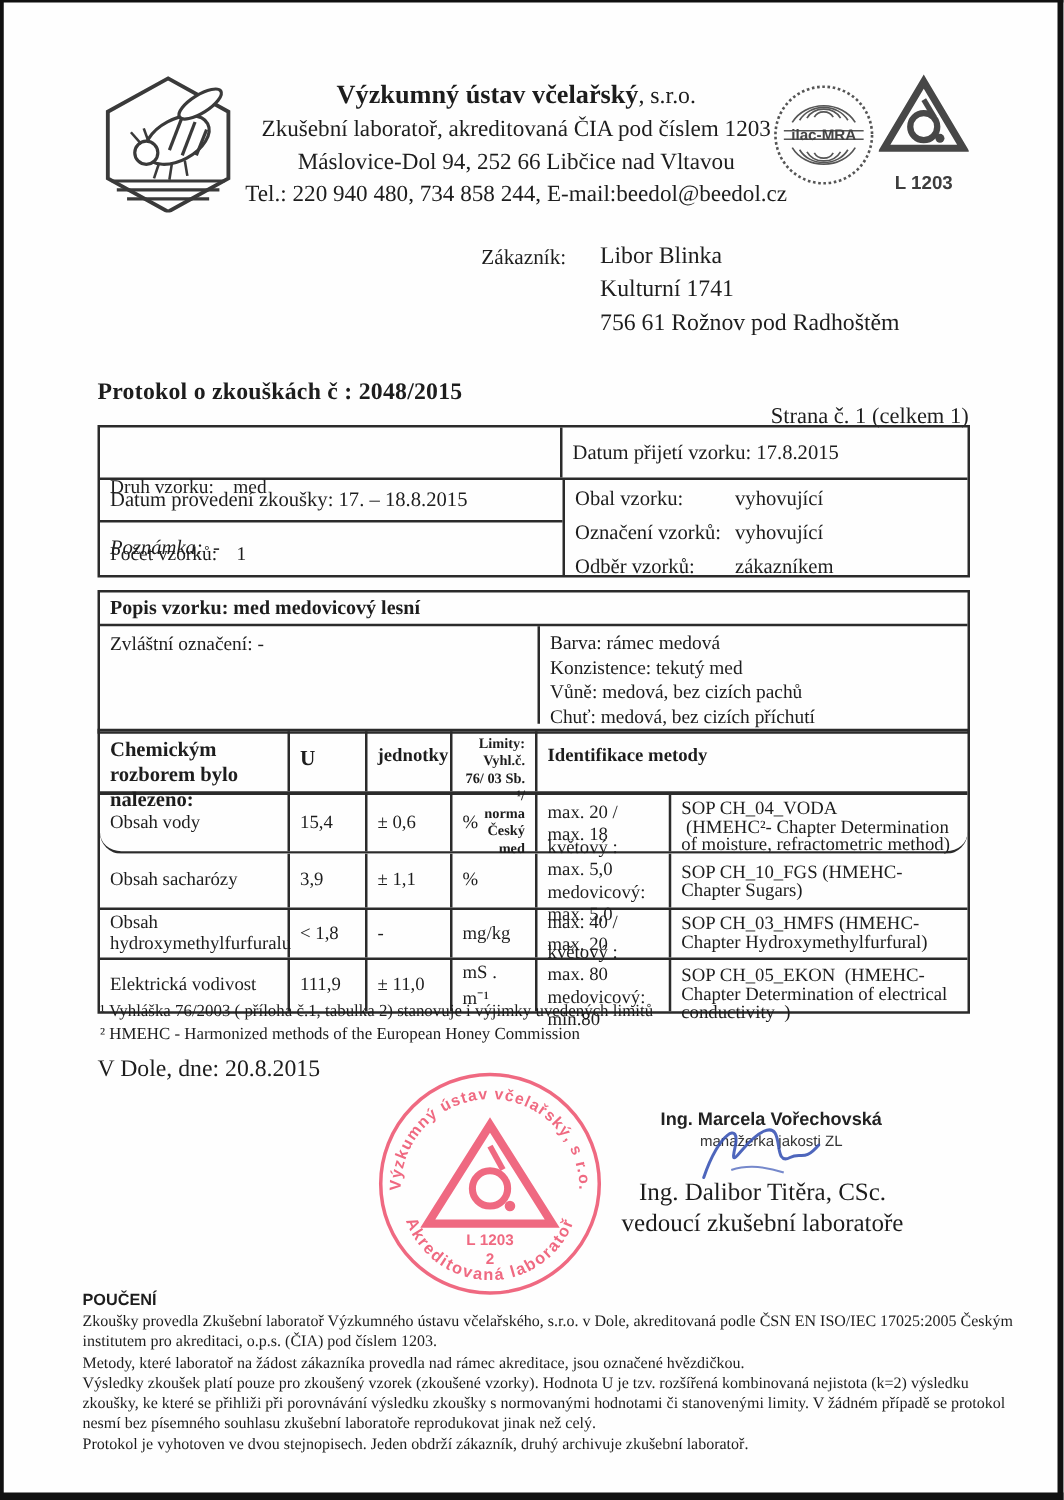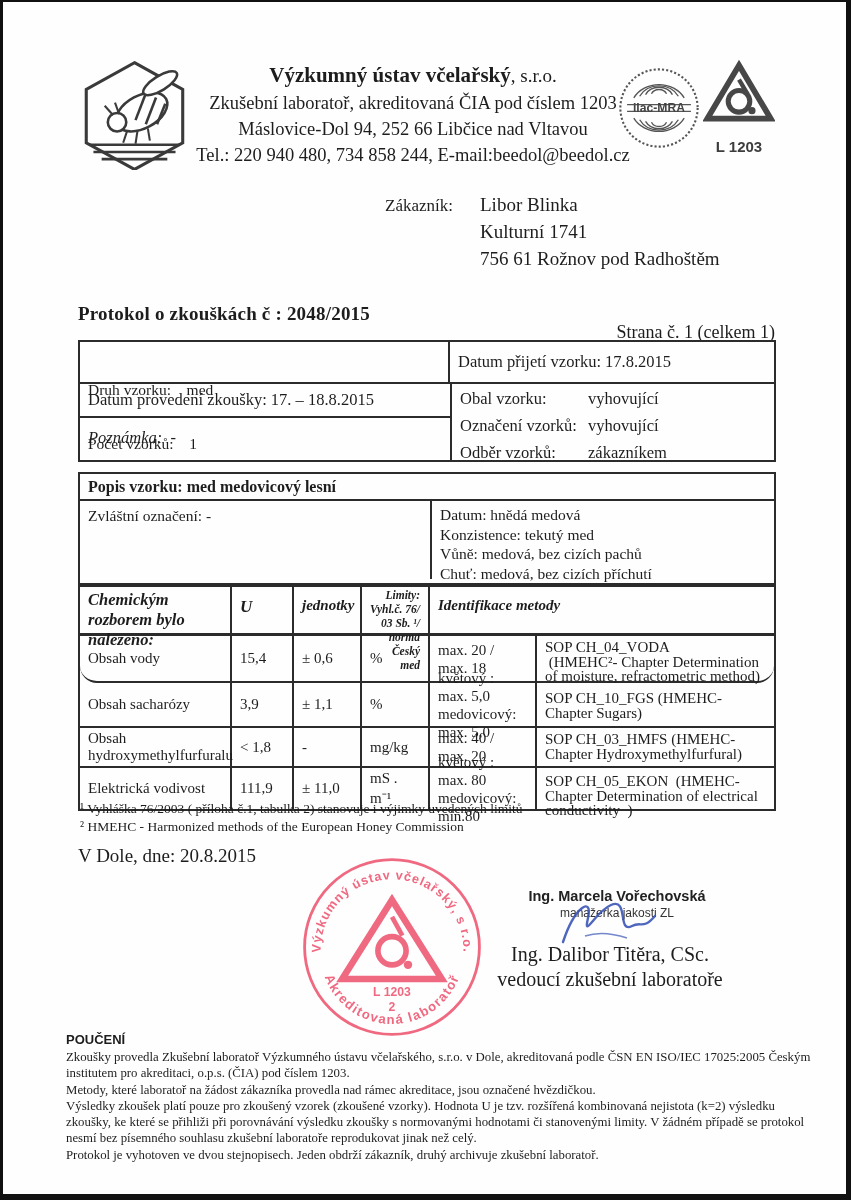--- a/index.html
+++ b/index.html
@@ -46,21 +46,21 @@
   .st-lines { line-height:19.5px; font-size:15.5px; padding-top:4px; }
   
   .res-t { left:78px; top:583px; width:694px; }
   .r-row { display:flex; }
   .c1 { width:152px; flex:none; }
   .c2 { width:62px; flex:none; }
   .c3 { width:68px; flex:none; }
   .c4 { width:68px; flex:none; }
   .c5 { width:107px; flex:none; }
   .c6 { flex:1; }
-  .r-head { height:48px; border-bottom:3px solid #2b2b2b;font-style:italic; }
+  .r-head { height:48px; border-bottom:3px solid #2b2b2b; }
   .r-head .cell { font-weight:bold; }
   .h-name { font-size:16.5px; line-height:20px; padding-top:5px; }
   .h-u { font-size:17px; padding-top:12px; }
   .h-units { font-size:15px; padding-top:12px; }
   .h-lim { font-size:11.5px; line-height:14px; padding-top:3px;text-align:right; }
   .h-met { font-size:15px; padding-top:12px; }
   .rr1 { height:45px; } .rr2 { height:43px; } .rr3 { height:38px; } .rr4 { height:41px; }
   .rr1 .cell, .rr2 .cell, .rr3 .cell, .rr4 .cell { font-size:15px; }
   .v-mid { display:flex; align-items:center; }
   .lim { font-size:13.5px; line-height:18px; }
@@ -186,21 +186,21 @@
         </div>
       </div>
     </div>
   </div>
 
   <div class="tbl sample-t">
     <div class="st-title bb cell">Popis vzorku: med medovicový lesní</div>
     <div class="st-body">
       <div class="st-left br cell fs16" style="padding-top:6px;">Zvláštní označení:  -</div>
       <div class="cell st-lines" style="flex:1;">
-        <div>Datum: hnědá medová</div>
+        <div>Barva: rámec medová</div>
         <div>Konzistence: tekutý med</div>
         <div>Vůně:  medová, bez cizích pachů</div>
         <div>Chuť:   medová, bez cizích příchutí</div>
       </div>
     </div>
   </div>
 
   <div class="tbl res-t">
     <div class="r-row r-head">
       <div class="c1 br cell h-name">Chemickým rozborem bylo nalezeno:</div>

